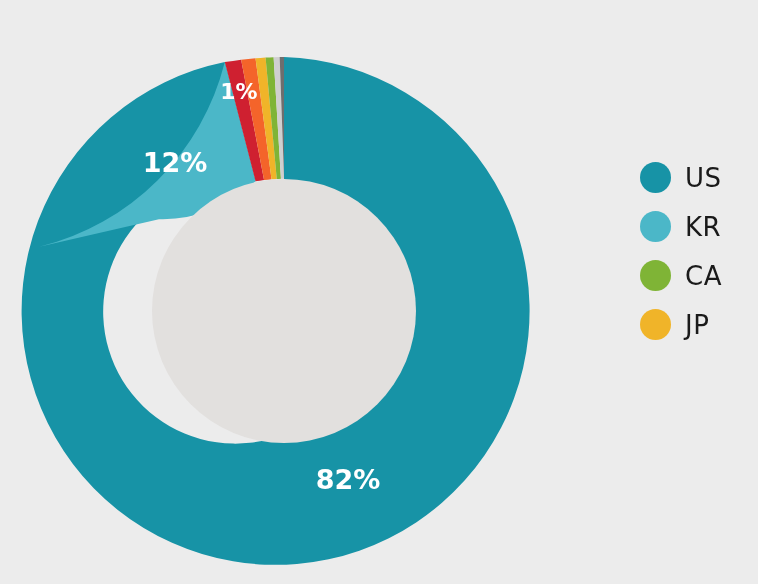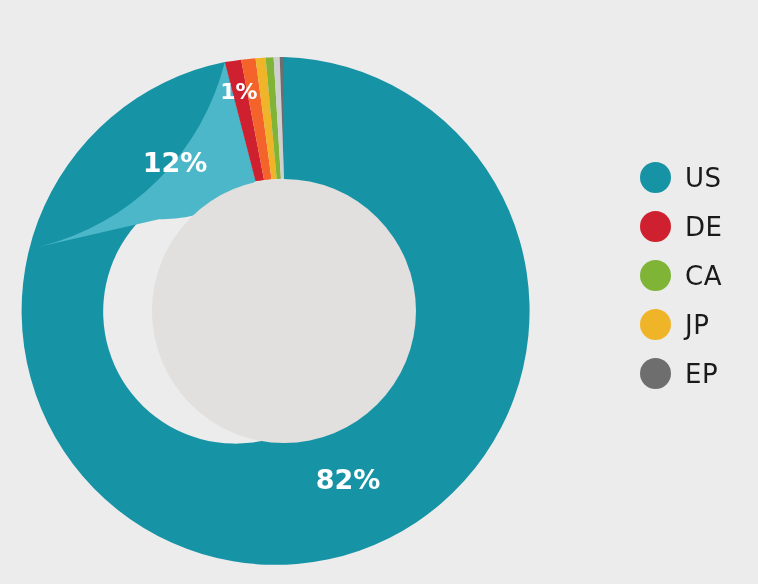--- a/index.html
+++ b/index.html
@@ -87,30 +87,26 @@
         <text x="239" y="93" class="slice-label" font-size="22">1%</text>
       </g>
   </svg>
 
   <div id="legend">
       <div class="legend-item">
         <span class="legend-swatch" style="background: rgb(23, 147, 166);"></span>
         <span class="legend-label">US</span>
       </div>
       <div class="legend-item">
-        <span class="legend-swatch" style="background: rgb(207, 32, 48);"></span>
-        <span class="legend-label">DE</span>
+        <span class="legend-swatch" style="background: rgb(75, 183, 200);"></span>
+        <span class="legend-label">KR</span>
       </div>
       <div class="legend-item">
         <span class="legend-swatch" style="background: rgb(127, 180, 54);"></span>
         <span class="legend-label">CA</span>
       </div>
       <div class="legend-item">
         <span class="legend-swatch" style="background: rgb(240, 180, 41);"></span>
         <span class="legend-label">JP</span>
       </div>
-      <div class="legend-item">
-        <span class="legend-swatch" style="background: rgb(110, 110, 110);"></span>
-        <span class="legend-label">EP</span>
-      </div>
     </div>
 
 </div>
 
 </body></html>

